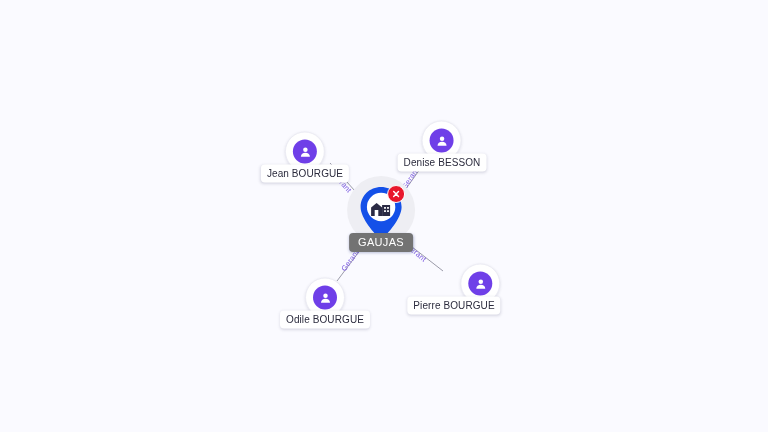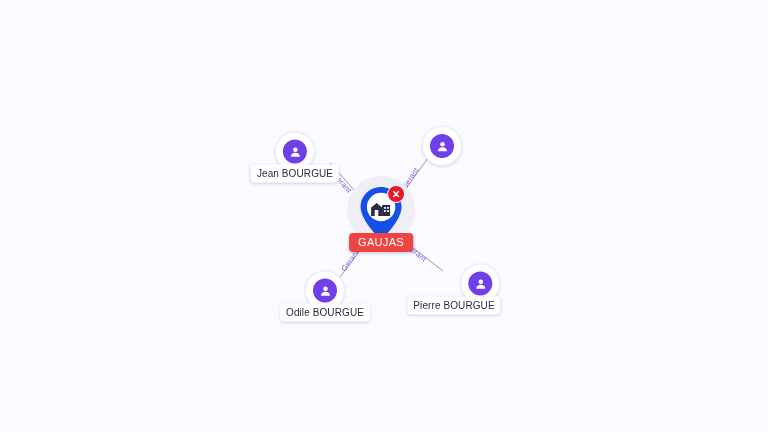--- a/index.html
+++ b/index.html
@@ -125,21 +125,21 @@
     border: 1.5px solid #ffffff;
     z-index: 6;
     display: flex;
     align-items: center;
     justify-content: center;
   }
   .pin-badge svg { display: block; }
 
   .center-label {
     margin-top: -9px;
-    background: #ef4444;
+    background: #737373;
     color: #ffffff;
     border-radius: 4px;
     padding: 3px 9px 4px 9px;
     font-size: 11px;
     line-height: 12px;
     white-space: nowrap;
     box-shadow: 0 1px 3px rgba(20,40,120,0.28);
     position: relative;
     z-index: 9;
     letter-spacing: 0.3px;
@@ -176,44 +176,45 @@
       <polygon points="369,243 364,249 371,250"></polygon>
       <polygon points="401,238 405,244 408,238"></polygon>
     </g>
   </svg>
 
   <div class="edge-label" style="left:330px; top:178px; transform: rotate(48deg);">Gerant</div>
   <div class="edge-label" style="left:398px; top:174px; transform: rotate(-56deg);">Gerant</div>
   <div class="edge-label" style="left:338px; top:256px; transform: rotate(-54deg);">Gerant</div>
   <div class="edge-label" style="left:404px; top:248px; transform: rotate(40deg);">Gerant</div>
 
-  <div class="node" id="node-jean" style="left:295px; top:157px;">
+  <div class="node" id="node-jean" style="left:305px; top:157px;">
     <div class="person-circle">
       <div class="person-avatar">
         <svg width="15" height="15" viewBox="0 0 24 24" fill="#ffffff">
           <circle cx="12" cy="8.2" r="3.6"></circle>
           <path d="M4.8 19.5c0-3.9 3.2-6.2 7.2-6.2s7.2 2.3 7.2 6.2z"></path>
         </svg>
       </div>
     </div>
     <div class="node-label">Jean BOURGUE</div>
   </div>
 
   <div class="node" id="node-denise" style="left:442px; top:146px;">
     <div class="person-circle">
       <div class="person-avatar">
         <svg width="15" height="15" viewBox="0 0 24 24" fill="#ffffff">
           <circle cx="12" cy="8.2" r="3.6"></circle>
           <path d="M4.8 19.5c0-3.9 3.2-6.2 7.2-6.2s7.2 2.3 7.2 6.2z"></path>
         </svg>
       </div>
     </div>
-  </div>
-
-  <div class="node" id="node-odile" style="left:325px; top:296px;align-items:center;">
+    <div class="node-label">Denise BESSON</div>
+  </div>
+
+  <div class="node" id="node-odile" style="left:325px; top:303px;align-items:center;">
     <div class="person-circle">
       <div class="person-avatar">
         <svg width="15" height="15" viewBox="0 0 24 24" fill="#ffffff">
           <circle cx="12" cy="8.2" r="3.6"></circle>
           <path d="M4.8 19.5c0-3.9 3.2-6.2 7.2-6.2s7.2 2.3 7.2 6.2z"></path>
         </svg>
       </div>
     </div>
     <div class="node-label">Odile BOURGUE</div>
   </div>

